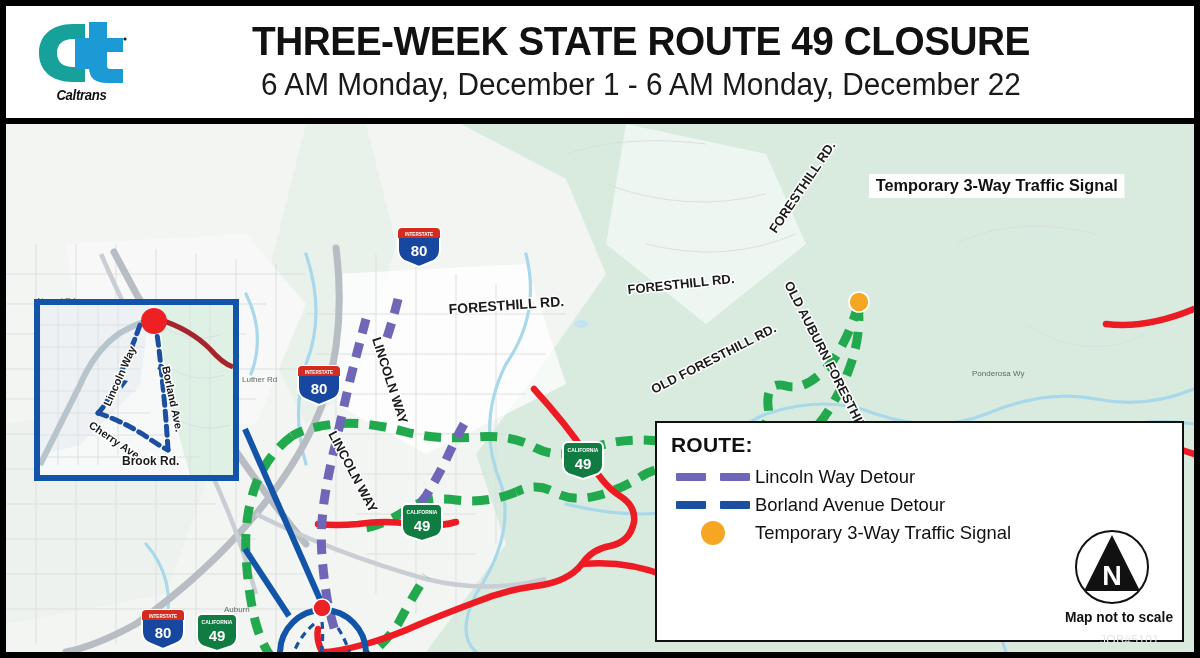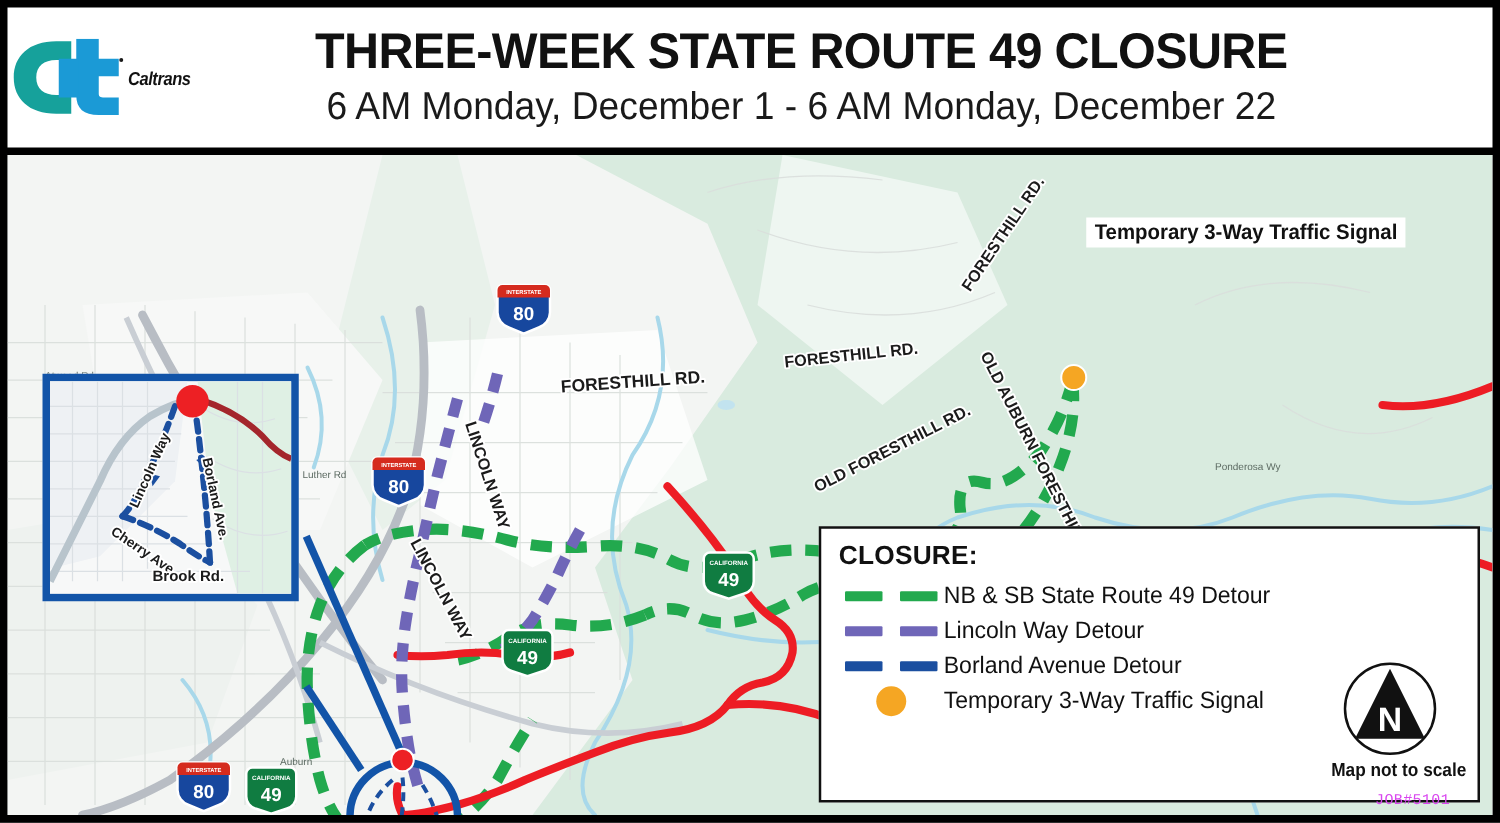--- a/index.html
+++ b/index.html
@@ -3,21 +3,21 @@
 <meta charset="utf-8">
 <title>Three-Week State Route 49 Closure</title>
 <style>
   html,body{margin:0;padding:0;background:#000;}
   body{width:1200px;height:658px;overflow:hidden;font-family:"Liberation Sans",sans-serif;}
   #root{position:relative;width:1200px;height:658px;background:#000;box-sizing:border-box;}
 
   
   #header{position:absolute;left:6px;top:6px;width:1188px;height:112px;background:#fff;
           box-sizing:border-box;display:flex;align-items:center;}
-  #logo-wrap{width:150px;height:112px;display:flex;flex-direction:row;
+  #logo-wrap{width:150px;height:112px;display:flex;flex-direction:column;
              align-items:center;justify-content:center;flex:0 0 150px;}
   #logo-mark{width:92px;height:62px;}
   #logo-word{font-family:"Liberation Sans",sans-serif;font-weight:bold;font-style:italic;
              font-size:15px;letter-spacing:-0.4px;color:#111;margin-top:2px;
              transform:scaleX(0.88);}
   #titles{flex:1;text-align:center;padding-right:68px;}
   #title-main{font-family:"Liberation Sans",sans-serif;font-weight:bold;font-size:40px;
               letter-spacing:-0.5px;color:#111;line-height:1.05;
               transform:scaleX(0.97);transform-origin:center;white-space:nowrap;}
   #title-sub{font-family:"Liberation Sans",sans-serif;font-weight:normal;font-size:31px;
@@ -41,22 +41,22 @@
   .swatch-solid{width:74px;height:9px;border-radius:1px;}
   .swatch-dash{width:74px;height:8px;display:flex;justify-content:space-between;}
   .swatch-dash i{display:block;width:30px;height:8px;border-radius:1px;}
   .swatch-dot{width:24px;height:24px;border-radius:50%;}
 
   
   #compass{position:absolute;left:1074px;top:529px;width:76px;height:76px;}
   #scale-note{position:absolute;left:1056px;top:608px;width:126px;text-align:center;
               font-family:"Liberation Sans",sans-serif;font-weight:bold;font-size:15px;
               color:#111;transform:scaleX(0.92);transform-origin:center;}
-  #jobno{position:absolute;left:1100px;top:633px;font-family:Liberation Mono, monospace;
-         font-size:12px;color:#d946ef;letter-spacing:.3px;}
+  #jobno{position:absolute;left:1100px;top:633px;font-family:Liberation Sans, sans-serif;
+         font-size:12px;color:#e5e5e5;letter-spacing:.3px;}
 
   
   #inset{position:absolute;left:34px;top:299px;width:205px;height:182px;
          border:6px solid #1254A8;box-sizing:border-box;overflow:hidden;background:#f6f7f7;}
   #signal-label{position:absolute;left:869px;top:174px;background:#fff;padding:2px 7px;
                 font-family:"Liberation Sans",sans-serif;font-weight:bold;font-size:17px;
                 color:#111;white-space:nowrap;transform:scaleX(0.96);transform-origin:left center;}
 
   .rdlabel{font-family:"Liberation Sans",sans-serif;font-weight:bold;fill:#1b1b1b;
            paint-order:stroke;stroke:#ffffff;stroke-width:3px;stroke-linejoin:round;}
@@ -268,32 +268,23 @@
       <text class="rdlabel" font-size="11" x="70" y="102" transform="rotate(-66 70 102)">Lincoln Way</text>
       <text class="rdlabel" font-size="11" x="122" y="62" transform="rotate(78 122 62)">Borland Ave.</text>
       <text class="rdlabel" font-size="11" x="48" y="122" transform="rotate(34 48 122)">Cherry Ave.</text>
       <text class="rdlabel" font-size="12" x="82" y="160">Brook Rd.</text>
     </svg>
   </div>
 
   <div id="signal-label">Temporary 3-Way Traffic Signal</div>
 
   <div id="legend">
-    <div id="legend-title">CLOSURE:</div>
-
-
-    <div class="leg-row">
-      <span class="leg-key">
-        <span class="swatch-dash">
-            <i style="background:#22A94E"></i>
-            <i style="background:#22A94E"></i>
-          </span>
-      </span>
-      <span class="leg-label">NB &amp; SB State Route 49 Detour</span>
-    </div>
+    <div id="legend-title">ROUTE:</div>
+
+
 
     <div class="leg-row">
       <span class="leg-key">
         <span class="swatch-dash">
             <i style="background:#6F66B8"></i>
             <i style="background:#6F66B8"></i>
           </span>
       </span>
       <span class="leg-label">Lincoln Way Detour</span>
     </div>

